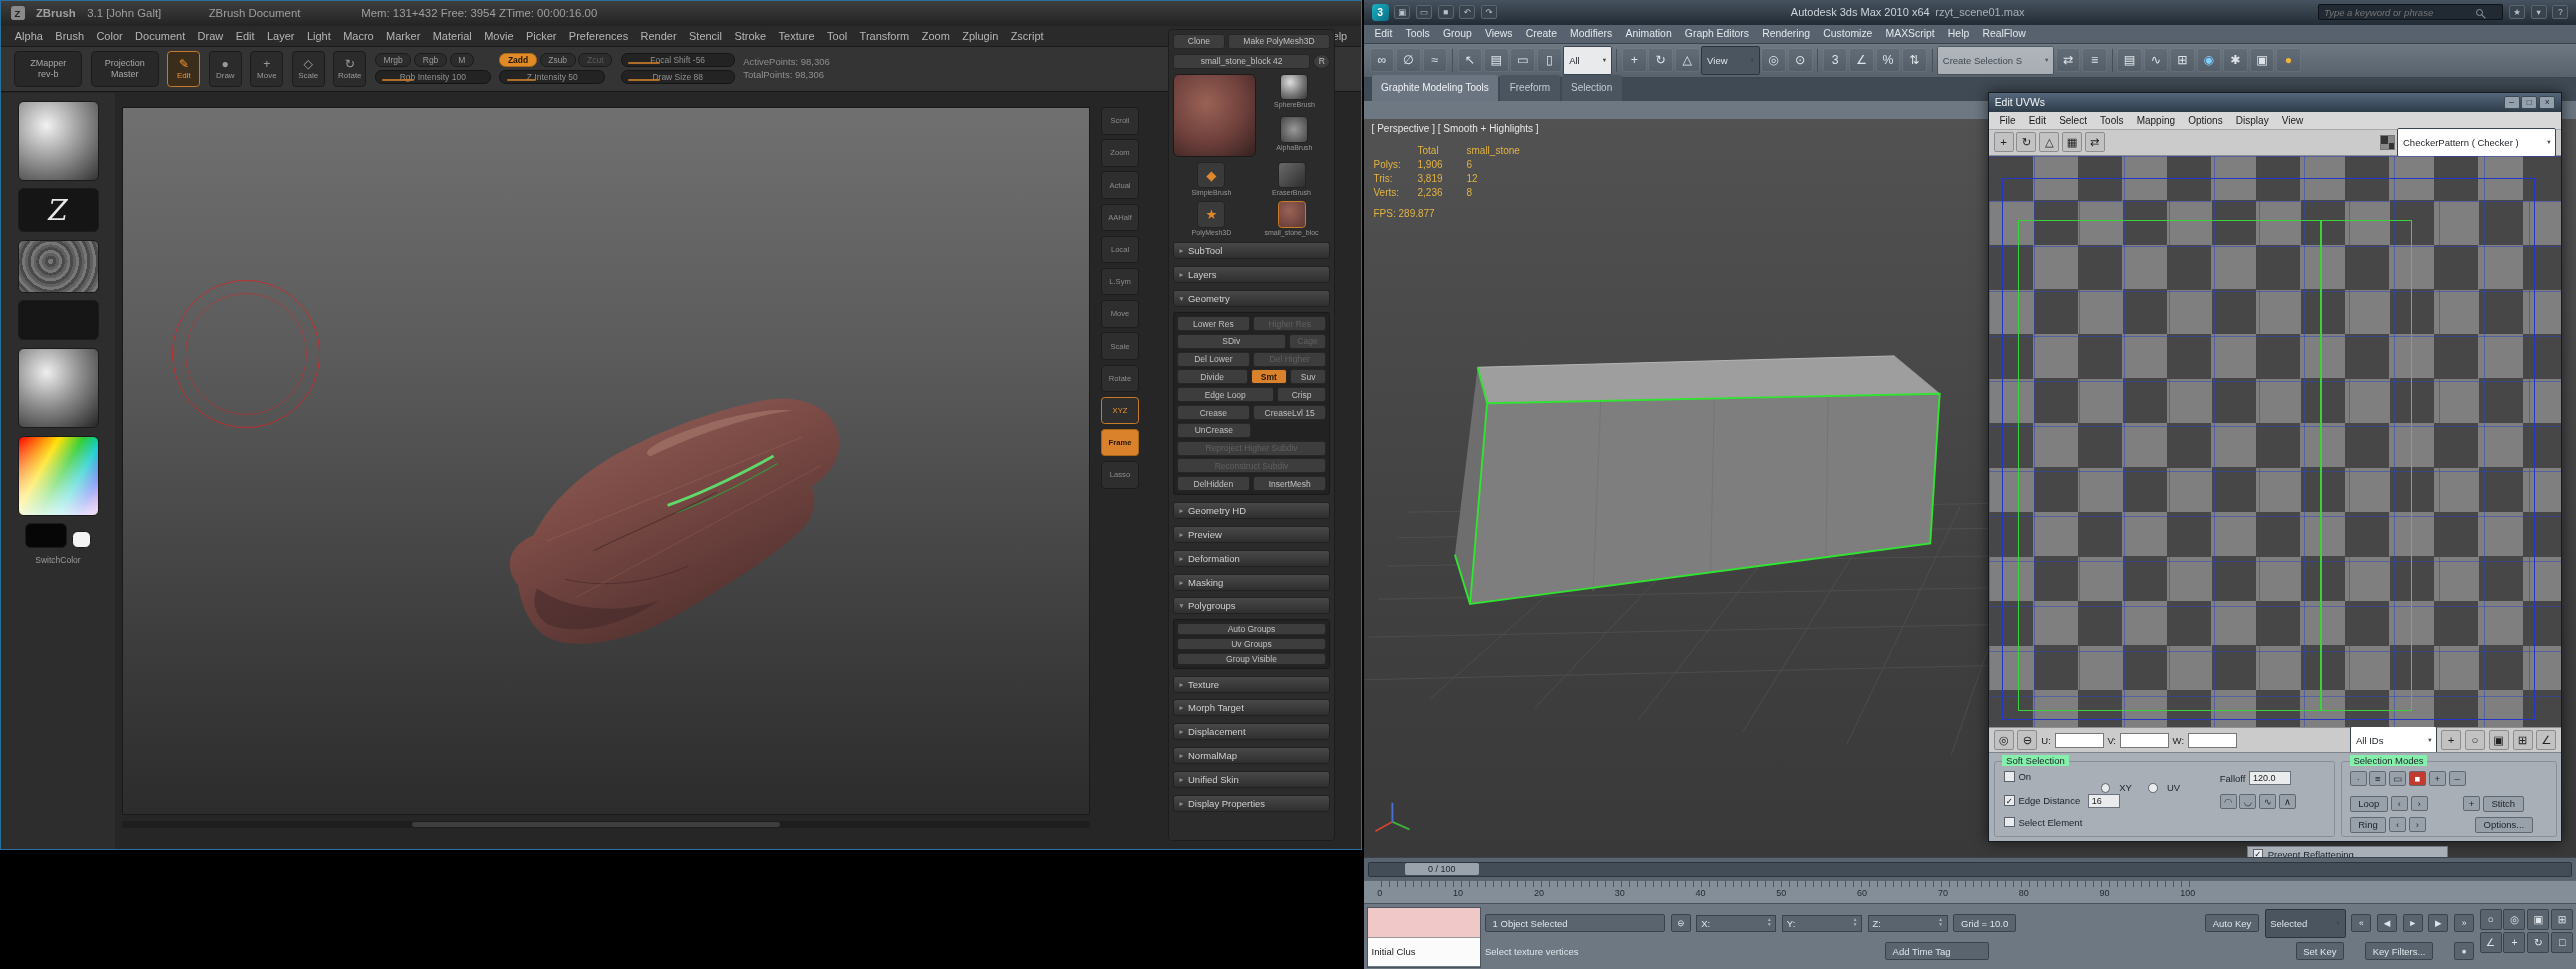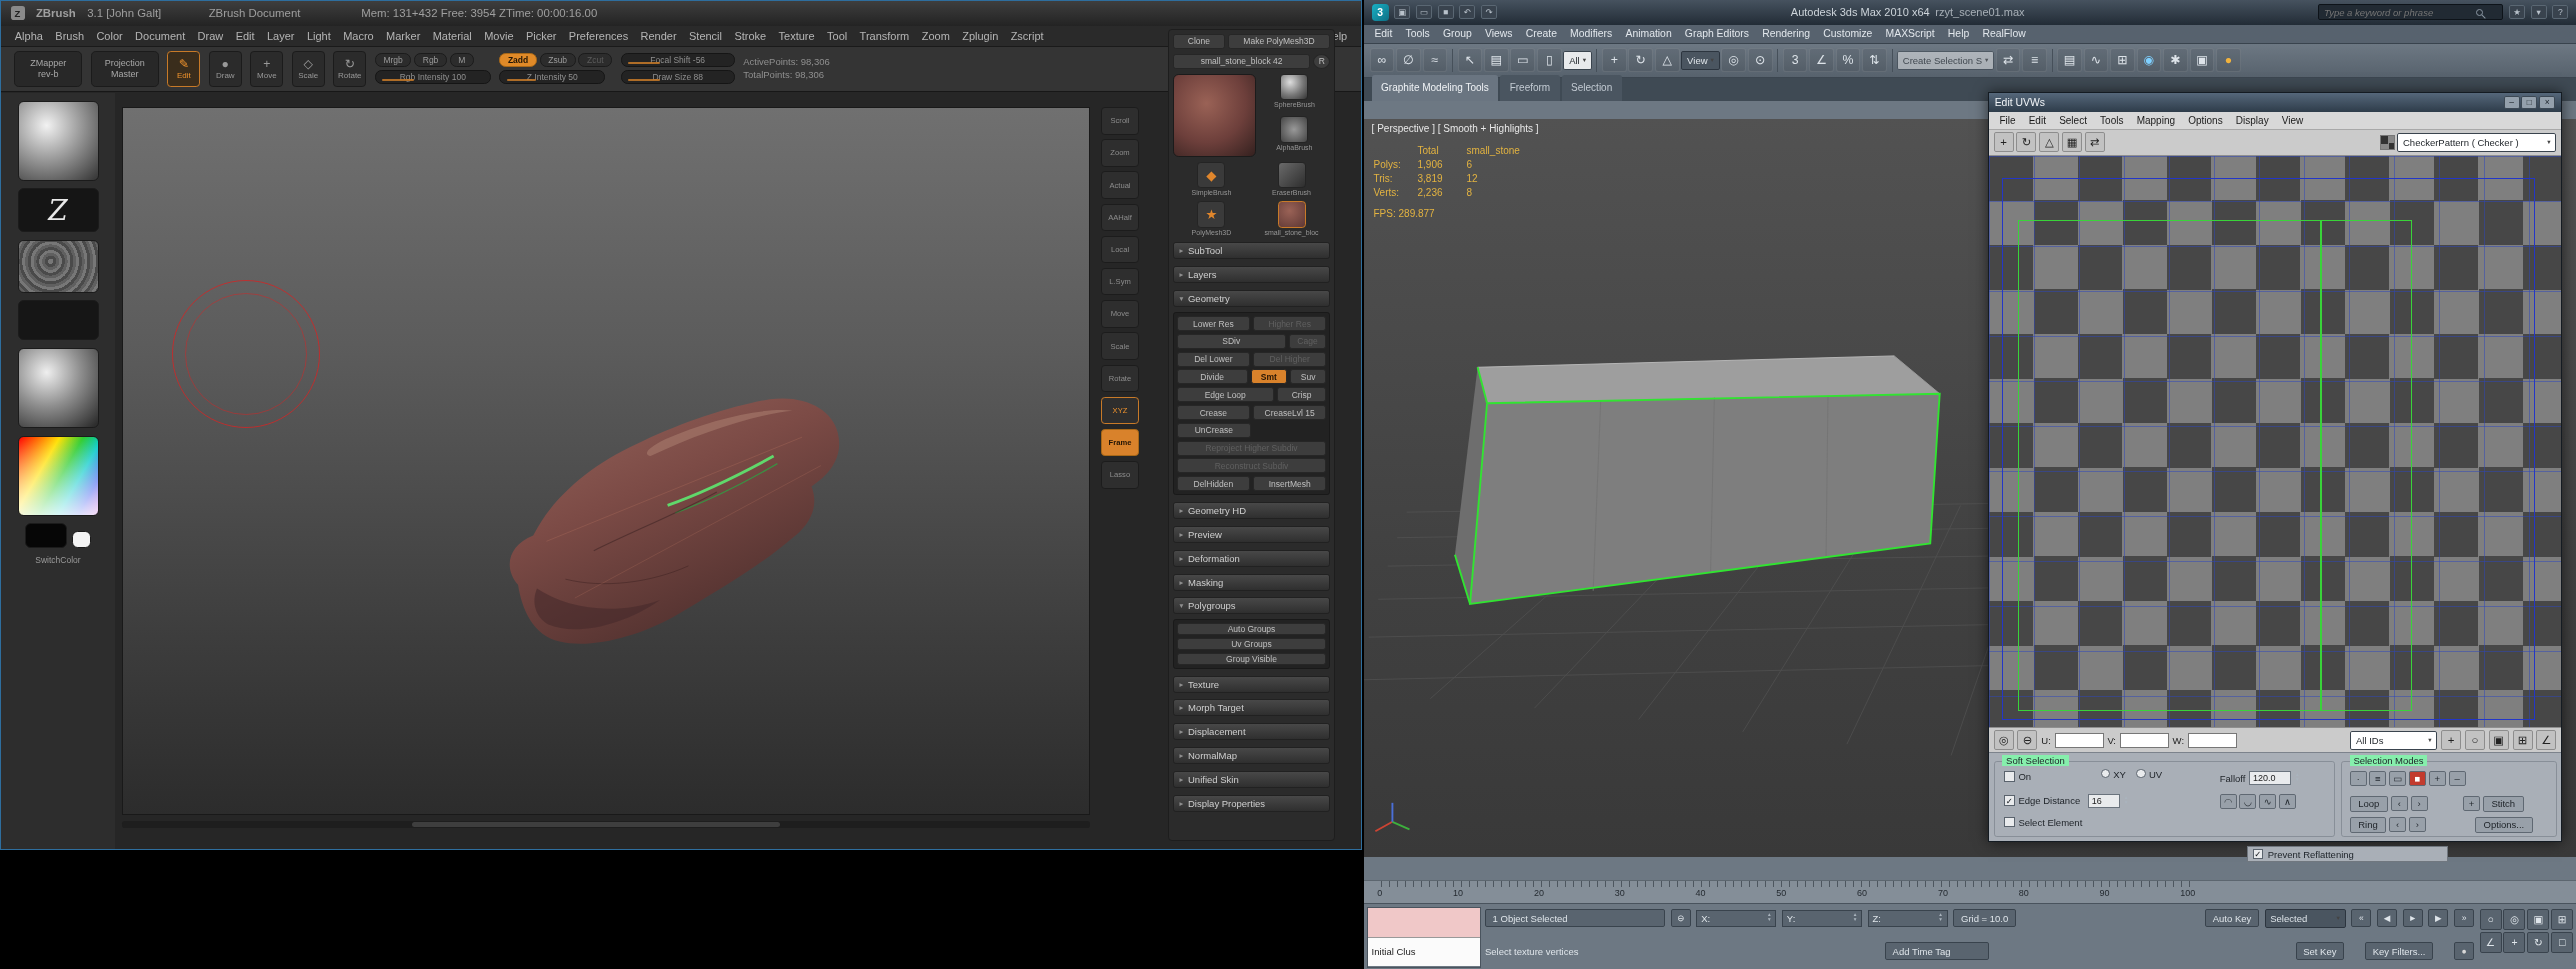--- a/index.html
+++ b/index.html
@@ -55,21 +55,21 @@
 .qa{width:16px;height:14px;border:0.9px solid #5a6773;border-radius:1.9px;background:#39434e;color:#b9c2cb;font-size:8.5px;display:flex;align-items:center;justify-content:center}
 .msearch{width:185px;height:16px;background:#212a33;border:0.9px solid #0d1319;border-radius:1.9px;color:#8a96a2;display:flex;align-items:center;gap:4.7px;padding:0 4.7px}
 .msearch input{background:transparent;border:0;outline:none;color:#9aa6b2;font-size:9.5px;width:147px;font-style:italic;font-family:"Liberation Sans",sans-serif}
 .mag{width:7.6px;height:7.6px;border:1.4px solid #8a96a2;border-radius:50%;position:relative;flex:none}
 .mag::after{content:"";position:absolute;width:4.7px;height:1.4px;background:#8a96a2;transform:rotate(45deg);right:-3.8px;bottom:-1.9px}
 .mmenu{height:19px;background:#57626e;display:flex;align-items:center;font-size:10.4px;color:#e2e7ec;padding:0 3.8px;border-bottom:0.9px solid #39434d}
 .mmenu .mi{padding:0 6.6px}
 .mtb{height:34px;background:linear-gradient(#6d7883,#57626d);display:flex;align-items:center;gap:1.9px;padding:0 5.7px;border-bottom:0.9px solid #3c4650}
 .mico{width:24.6px;height:24.6px;border:0.9px solid rgba(255,255,255,.09);border-radius:2.8px;color:#dde3e9;font-size:12.3px;display:flex;align-items:center;justify-content:center;background:rgba(0,0,0,.07);flex:none}
 .msep{width:0.9px;height:23px;background:#46505a;margin:0 2.8px;flex:none}
-.mdd{height:19px;background:#e8eaec;border:0.9px solid #3a444e;border-radius:1.9px;color:#1d2227;font-size:9.5px;display:flex;align-items:center;padding:0 4.7px;gap:3px;flex:none}
+.mdd{height:29px;background:#e8eaec;border:0.9px solid #3a444e;border-radius:1.9px;color:#1d2227;font-size:9.5px;display:flex;align-items:center;padding:0 4.7px;gap:23px;flex:none}
 .mdd .ar{font-size:6.6px;color:#444}
 .mdd.dark{background:#4a5560;color:#dfe5ea;border-color:#2c353f}
 .mdd.dim{opacity:.55}
 .mrib{height:23px;background:#3f4a54;display:flex;align-items:flex-end;padding:0 7.6px;gap:1.9px}
 .mtab{height:26px;padding:0 9.5px;font-size:10px;color:#c3cbd3;display:flex;align-items:center;border-radius:2.8px 2.8px 0 0;background:#4a5560}
 .mtab.on{background:#6a7581;color:#f0f3f6}
 .mpanel{height:17px;background:#515c67;color:#d6dce2;font-size:9.5px;display:flex;align-items:center;padding:0 9.5px;gap:5.7px;border-bottom:0.9px solid #39434d}
 .vp{position:absolute;left:0;top:119px;width:1212px;height:738px;background:linear-gradient(#525252,#414141 60%,#393939)}
 .vplabel{position:absolute;left:7.6px;top:3.8px;color:#e8e8e8;font-size:10px}
 .vstats{position:absolute;left:9.5px;top:24.6px;color:#e3b341;font-size:10px;line-height:14px}
@@ -588,21 +588,21 @@
       <span class="uvico">⊞</span>
       <span class="uvico">∠</span>
     </div>
     <div class="softsel">
       <div class="grp" style="left:4.7px;top:7.6px;width:341px;height:76px">
         <span class="gt">Soft Selection</span>
         <span class="abs" style="left:9.5px;top:9.5px;display:flex;gap:3.8px;align-items:center">
             <span class="cb"></span>
             <span>On</span>
           </span>
-        <span class="abs" style="left:106px;top:7px;display:flex;gap:3px;align-items:flex-start">
+        <span class="abs" style="left:106px;top:20px;display:flex;gap:9px;align-items:flex-end">
             <span class="rd"></span>
             <span>XY</span>
             <span class="rd" style="margin-left:7.6px"></span>
             <span>UV</span>
           </span>
         <span class="abs" style="left:225px;top:9.5px;display:flex;gap:3.8px;align-items:center">
             <span>Falloff</span>
             <span class="sfld" style="width:42px">120.0</span>
             <span class="spin">▲<br>▼</span>
           </span>
@@ -649,20 +649,25 @@
           </span>
         <span class="abs" style="left:133px;top:55px"><span class="sbtn2">Options...</span></span>
       </div>
     </div>
   </div>
   <div class="pv">
     <span class="cb">✓</span>
     <span>Prevent Reflattening</span>
   </div>
 
+  <div class="tslider">
+    <div class="ttrack">
+      <div class="thandle">0 / 100</div>
+    </div>
+  </div>
   <div class="truler">
     <div class="tickstrip"></div>
     <div class="tnums">
         <span class="">0</span>
         <span class="">10</span>
         <span class="">20</span>
         <span class="">30</span>
         <span class="">40</span>
         <span class="">50</span>
         <span class="">60</span>

